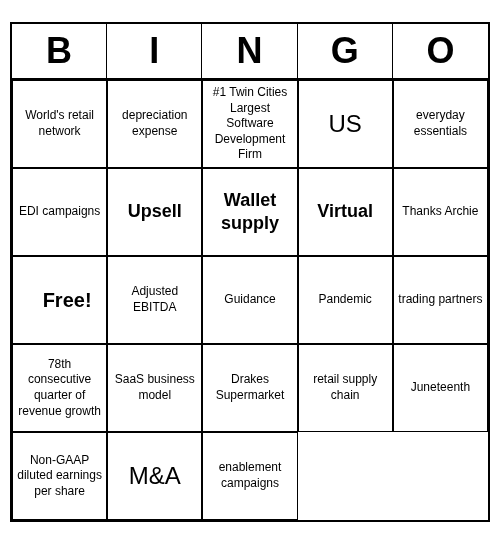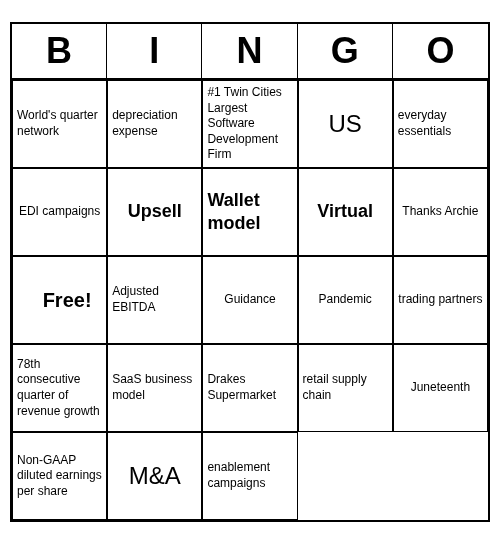--- a/index.html
+++ b/index.html
@@ -35,20 +35,21 @@
       display: grid;
       grid-template-columns: repeat(5, 1fr);
       grid-template-rows: repeat(5, 1fr);
     }
     .bingo-cell {
       border: 1px solid #000;
       min-height: 88px;
       display: flex;
       align-items: center;
       justify-content: center;
+      text-align: center;
       padding: 4px;
       font-size: 12px;
       line-height: 1.3;
       word-break: break-word;
     }
     .bingo-cell.free {
       font-size: 20px;
       font-weight: bold;
       padding-left: 19px;
     }
@@ -66,28 +67,28 @@
 
 <div class="bingo-card">
   <div class="bingo-header">
     <div class="bingo-header-cell">B</div>
     <div class="bingo-header-cell">I</div>
     <div class="bingo-header-cell">N</div>
     <div class="bingo-header-cell">G</div>
     <div class="bingo-header-cell">O</div>
   </div>
   <div class="bingo-grid" id="bingo-grid">
-  <div class="bingo-cell">World's quarter network</div>
+  <div class="bingo-cell">World's retail network</div>
       <div class="bingo-cell">depreciation expense</div>
       <div class="bingo-cell">#1 Twin Cities Largest Software Development Firm</div>
       <div class="bingo-cell xl-text">US</div>
       <div class="bingo-cell">everyday essentials</div>
       <div class="bingo-cell">EDI campaigns</div>
       <div class="bingo-cell large-text">Upsell</div>
-      <div class="bingo-cell large-text">Wallet model</div>
+      <div class="bingo-cell large-text">Wallet supply</div>
       <div class="bingo-cell large-text">Virtual</div>
       <div class="bingo-cell">Thanks Archie</div>
       <div class="bingo-cell free">Free!</div>
       <div class="bingo-cell">Adjusted EBITDA</div>
       <div class="bingo-cell">Guidance</div>
       <div class="bingo-cell">Pandemic</div>
       <div class="bingo-cell">trading partners</div>
       <div class="bingo-cell">78th consecutive quarter of revenue growth</div>
       <div class="bingo-cell">SaaS business model</div>
       <div class="bingo-cell">Drakes Supermarket</div>

